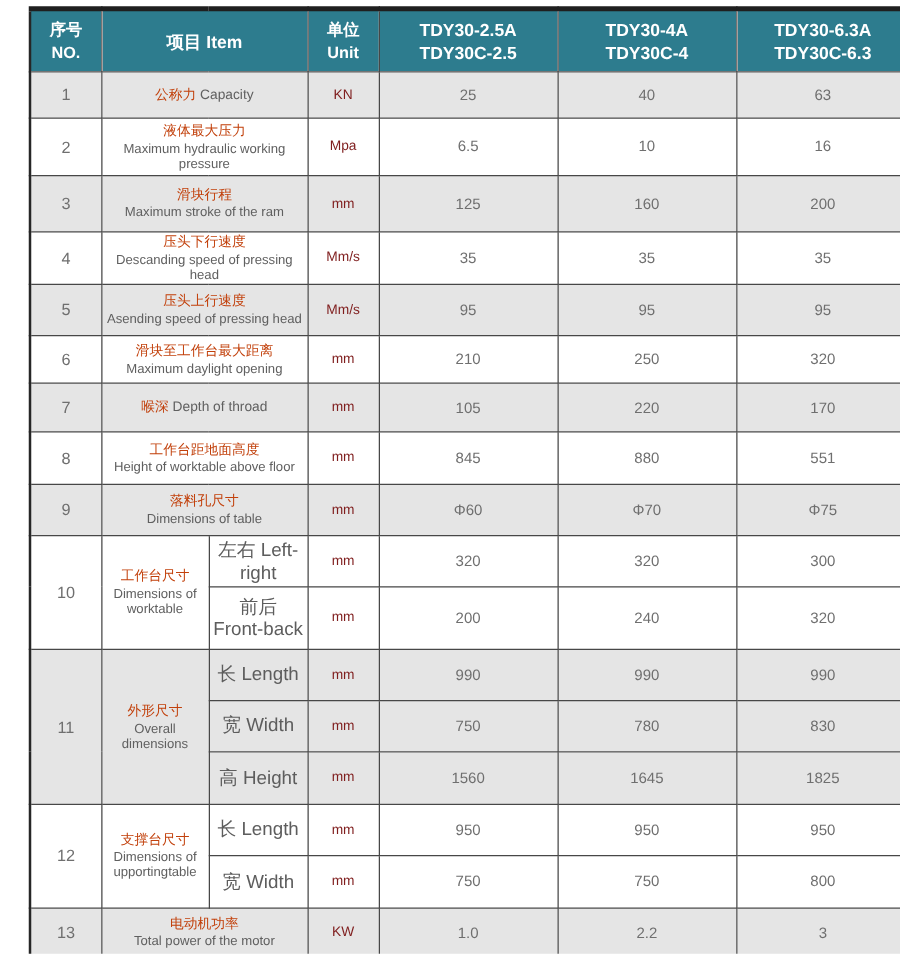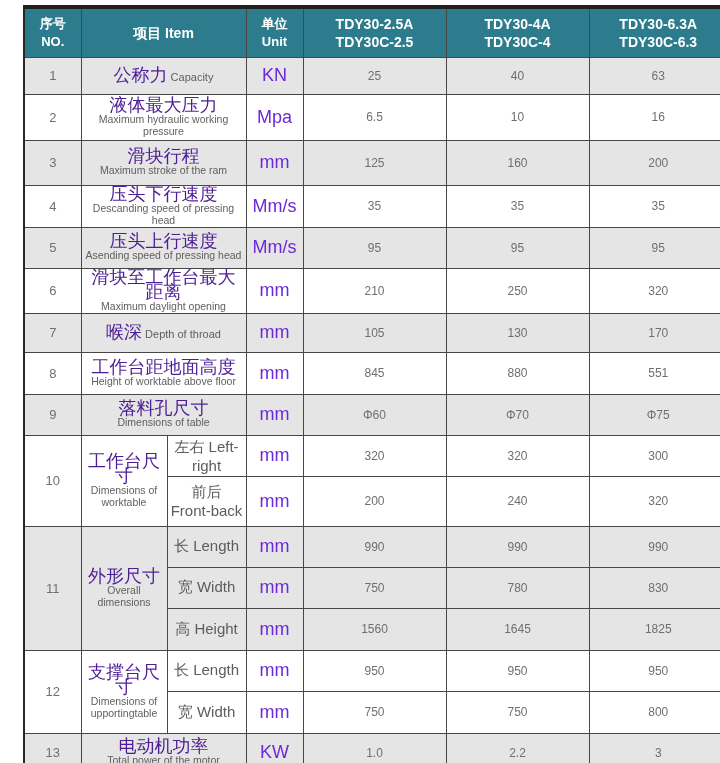--- a/index.html
+++ b/index.html
@@ -29,26 +29,26 @@
     font-size: 14px;
     line-height: 18px;
     height: 50px;
   }
   thead th .hline { display: block; }
   thead th.small { font-size: 13px; }
 
   
   tbody td { color: #6a6a6a; font-size: 13px; }
   td.no   { font-size: 13px; color: #6f6f6f; }
-  td.item .cn { display: block; color: #4c1d95; font-size: 18px; line-height: 15px; }
+  td.item .cn { display: block; color: #c2410c; font-size: 11px; line-height: 15px; }
   td.item .en { display: block; color: #606060; font-size: 10.5px; line-height: 12px; }
   td.item.inline .cn, td.item.inline .en { display: inline; }
   td.item.inline .en { margin-left: 3px; font-size: 11px; }
   td.sub { font-size: 15px; color: #5d5d5d; }
-  td.unit { font-size: 18px; color: #6d28d9; }
+  td.unit { font-size: 11px; color: #7f1d1d; }
   td.val  { font-size: 12px; color: #6f6f6f; }
 
   tr.g td { background: #e5e5e5; }
   tr.w td { background: #ffffff; }
 </style>
 </head>
 <body>
 
 <div class="wrap">
 <table class="spec">
@@ -159,21 +159,21 @@
       <td class="val">320</td>
     </tr>
 
     <tr class="g" style="height:39px">
       <td class="no">7</td>
       <td class="item inline" colspan="2">
         <span class="cn">喉深</span><span class="en">Depth of throad</span>
       </td>
       <td class="unit">mm</td>
       <td class="val">105</td>
-      <td class="val">130</td>
+      <td class="val">220</td>
       <td class="val">170</td>
     </tr>
 
     <tr class="w" style="height:42px">
       <td class="no">8</td>
       <td class="item" colspan="2">
         <span class="cn">工作台距地面高度</span>
         <span class="en">Height of worktable above  floor</span>
       </td>
       <td class="unit">mm</td>

